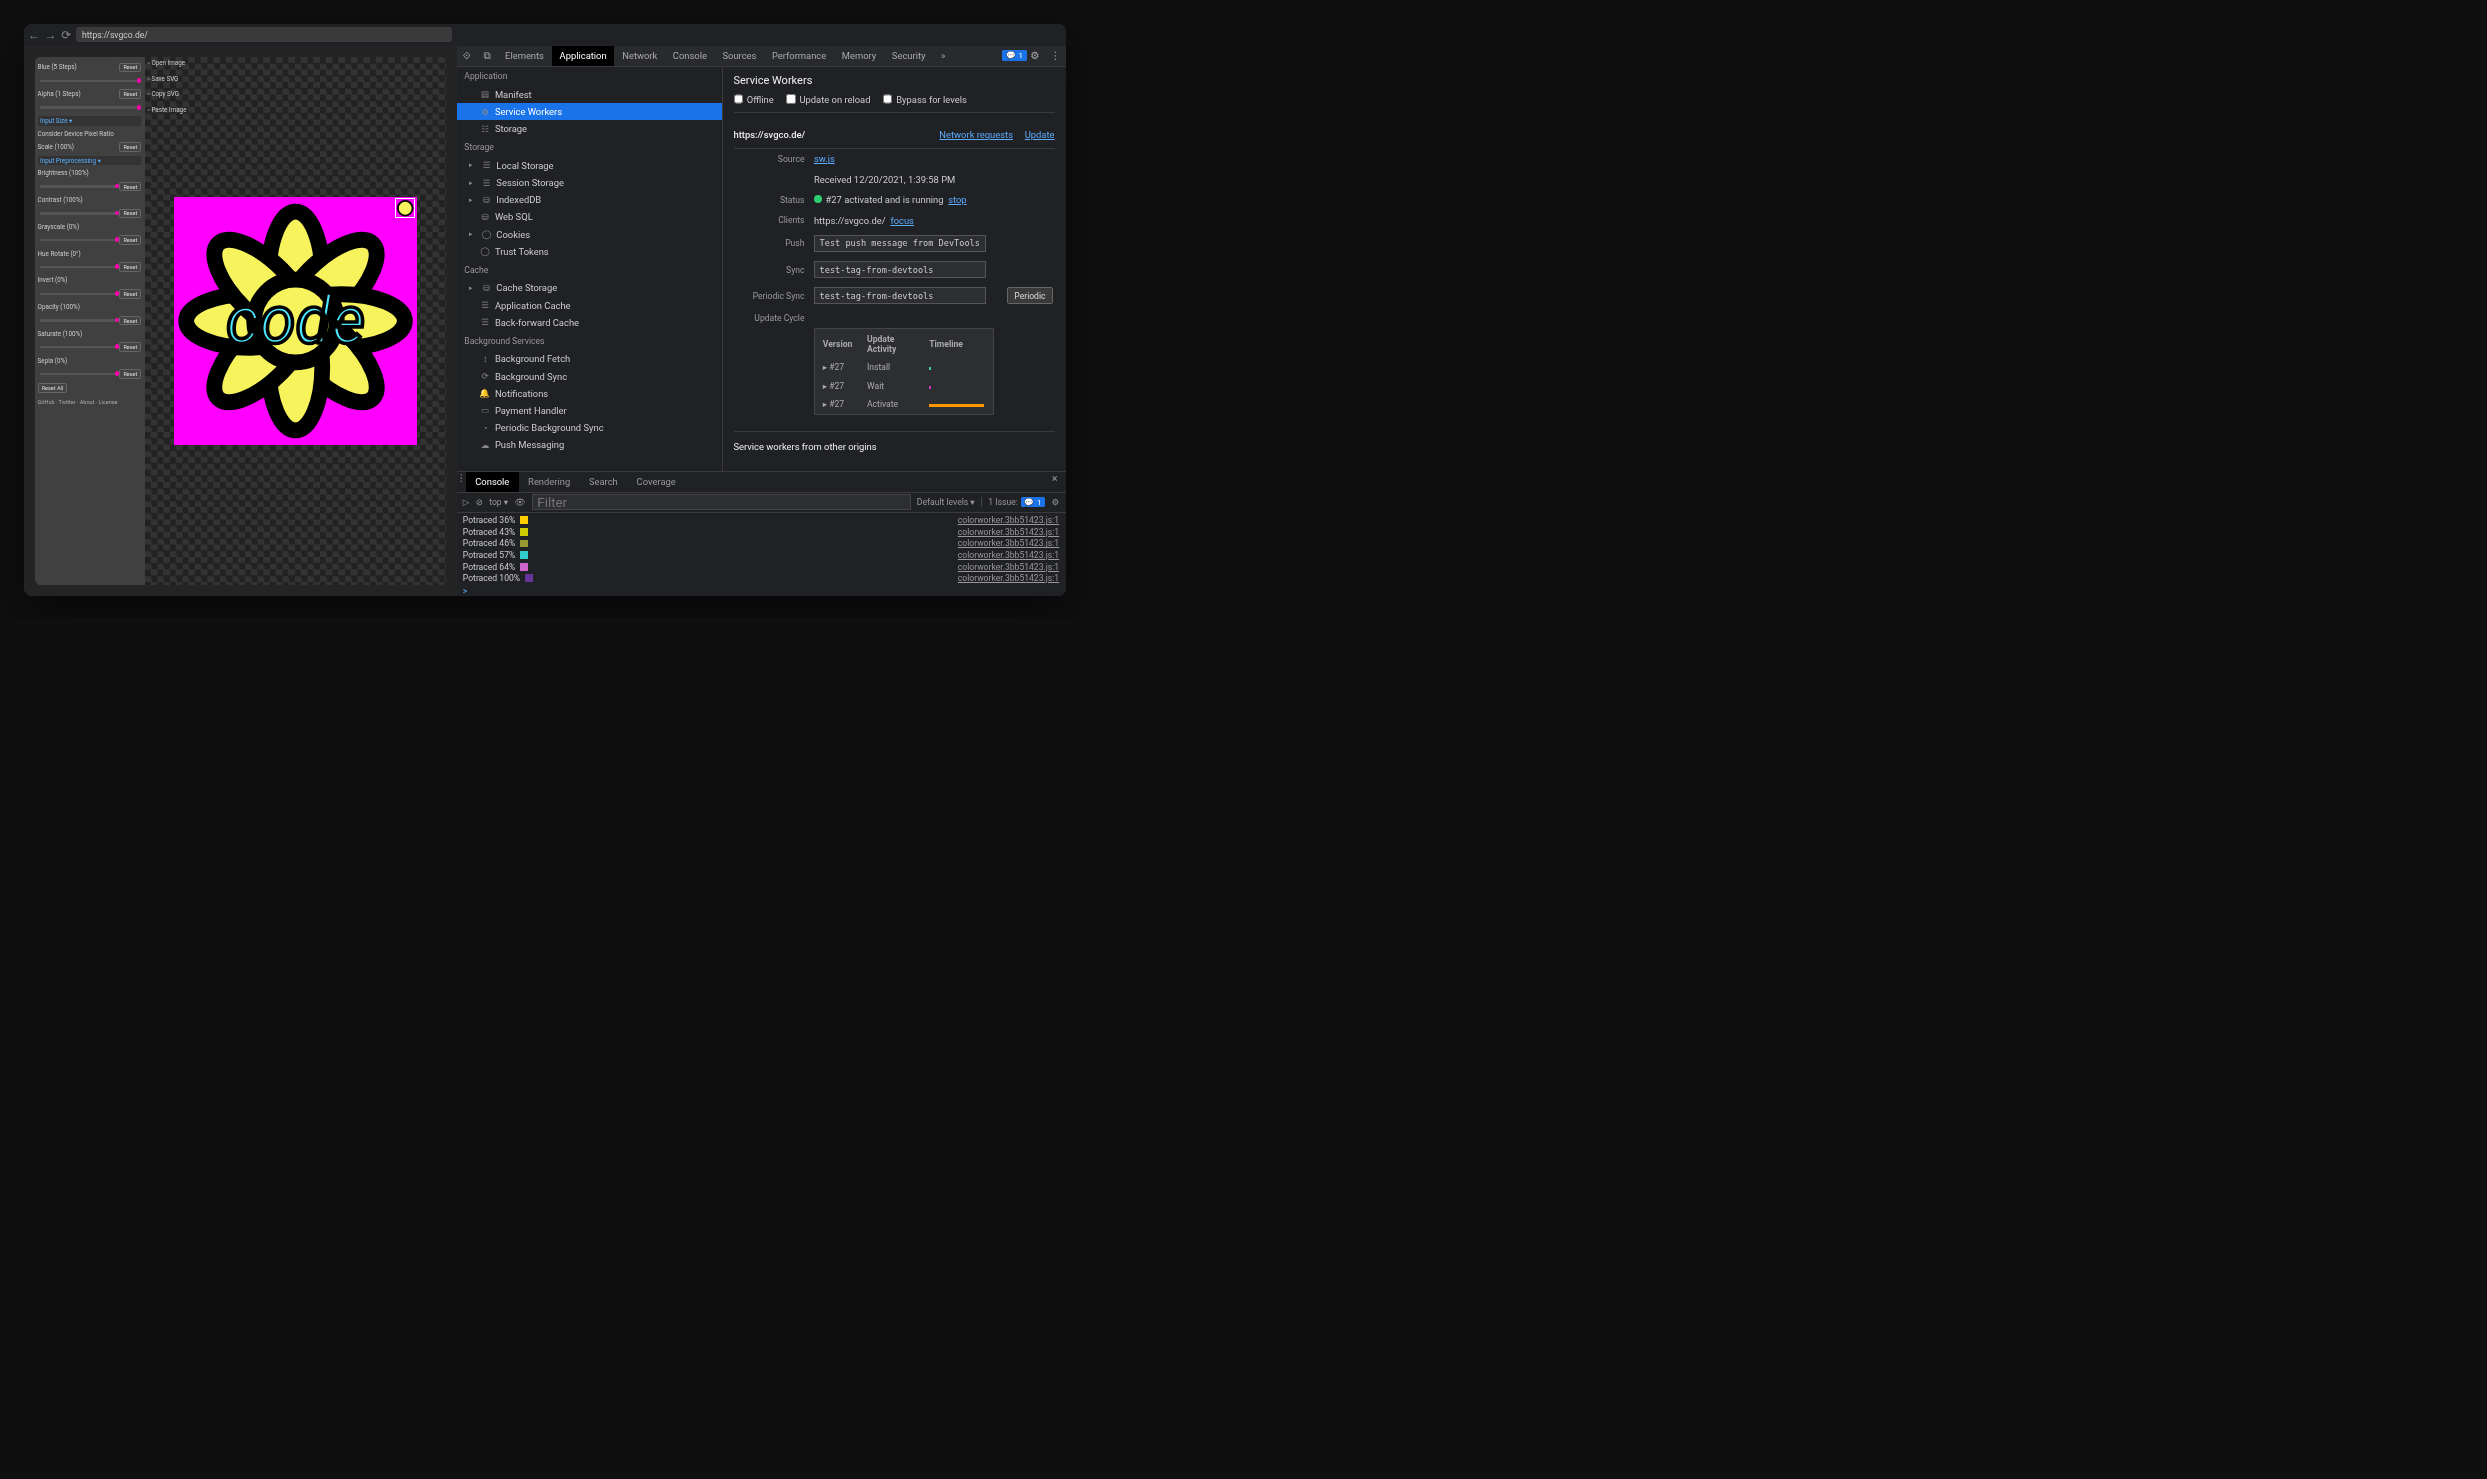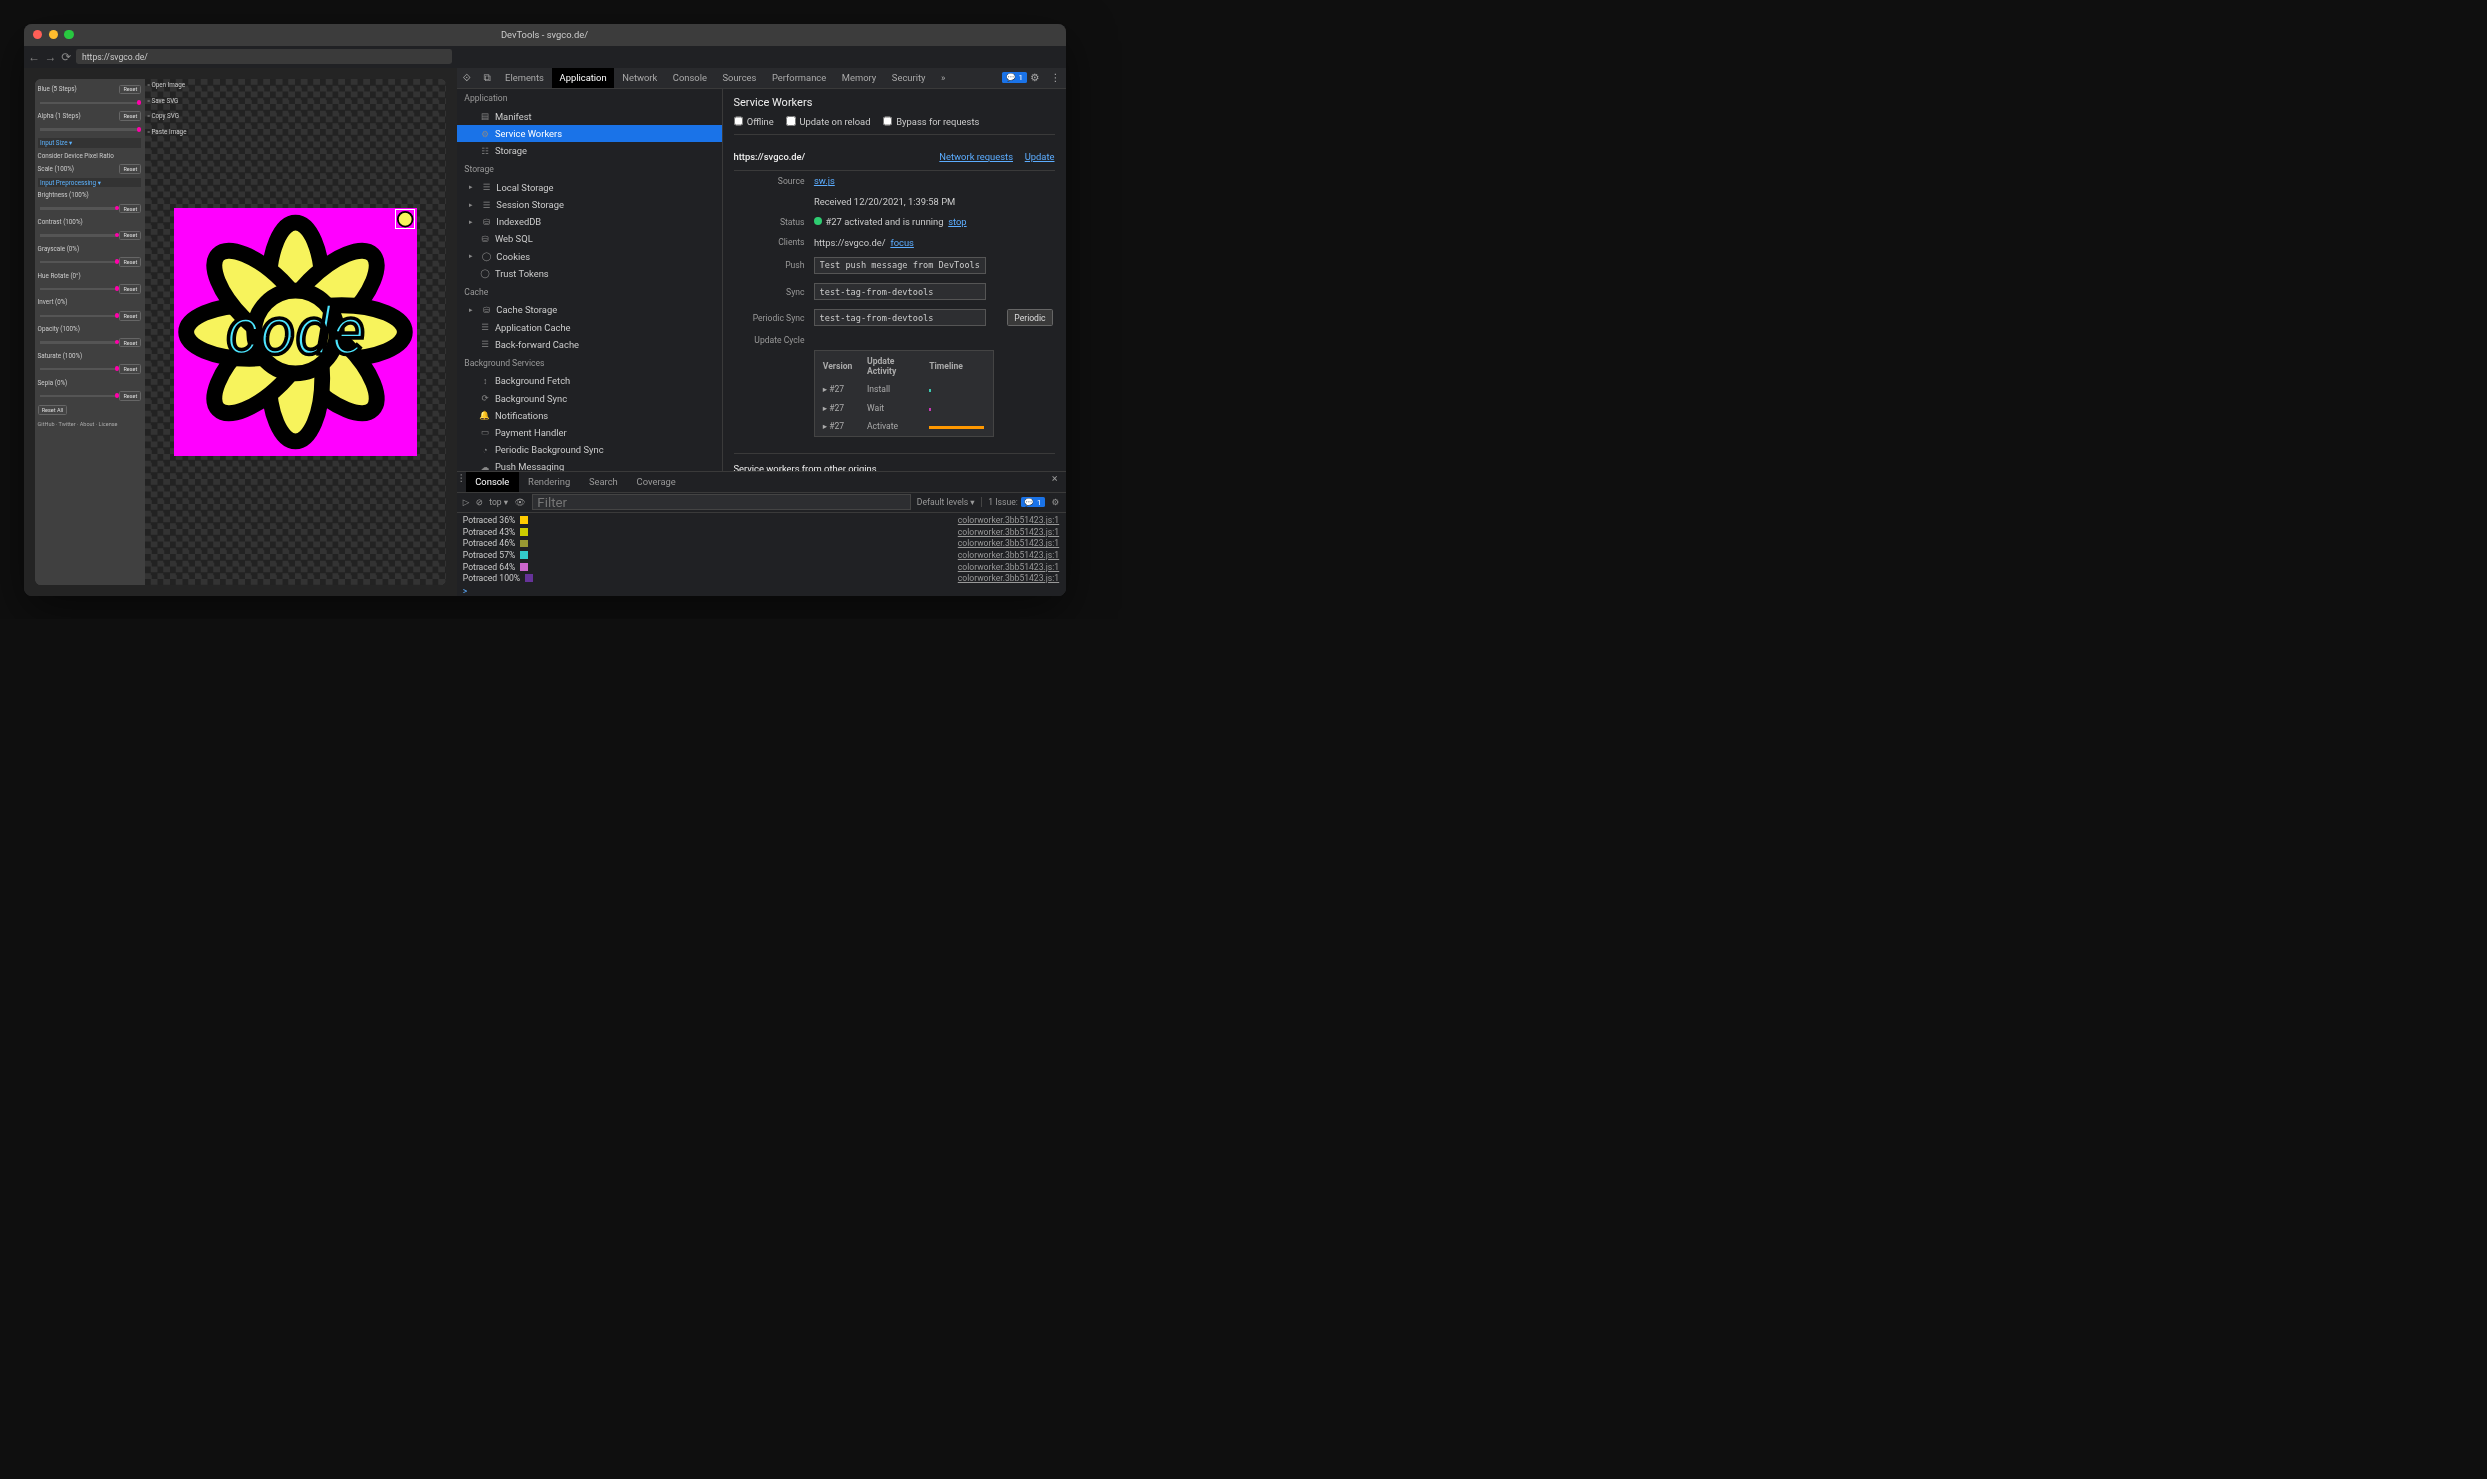--- a/index.html
+++ b/index.html
@@ -70,28 +70,20 @@
 .log-row { display:flex; justify-content:space-between; padding:0.8px 6.3px; }
 .log-row .msg { display:flex; align-items:center; gap:4.7px; }
 .swatch { width:7.8px; height:7.8px; display:inline-block; }
 .log-row .src { color:#999; text-decoration:underline; }
 .prompt { color:#5cadff; padding:1.6px 6.3px; }
 </style>
 </head>
 <body>
 
 <div class="window">
-  <div class="titlebar">
-    <div class="traffic">
-      <div class="tl r"></div>
-      <div class="tl y"></div>
-      <div class="tl g"></div>
-    </div>
-    <div class="title">DevTools - svgco.de/</div>
-  </div>
 
   <div class="toolbar">
     <span class="navbtn">←</span>
     <span class="navbtn">→</span>
     <span class="navbtn">⟳</span>
     <div class="url">
         <span>https://svgco.de/</span>
       </div>
   </div>
 
@@ -324,21 +316,21 @@
             <label class="chk">
                 <input type="checkbox" style="">
                 <span>Offline</span>
               </label>
             <label class="chk">
                 <input type="checkbox" style="">
                 <span>Update on reload</span>
               </label>
             <label class="chk">
                 <input type="checkbox" style="">
-                <span>Bypass for requests</span>
+                <span>Bypass for levels</span>
               </label>
           </div>
           <div class="scope">
             <span class="origin">https://svgco.de/</span>
             <span class="links">
               <a>Network requests</a>
               <a>Update</a>
             </span>
           </div>
           <div class="kv">

